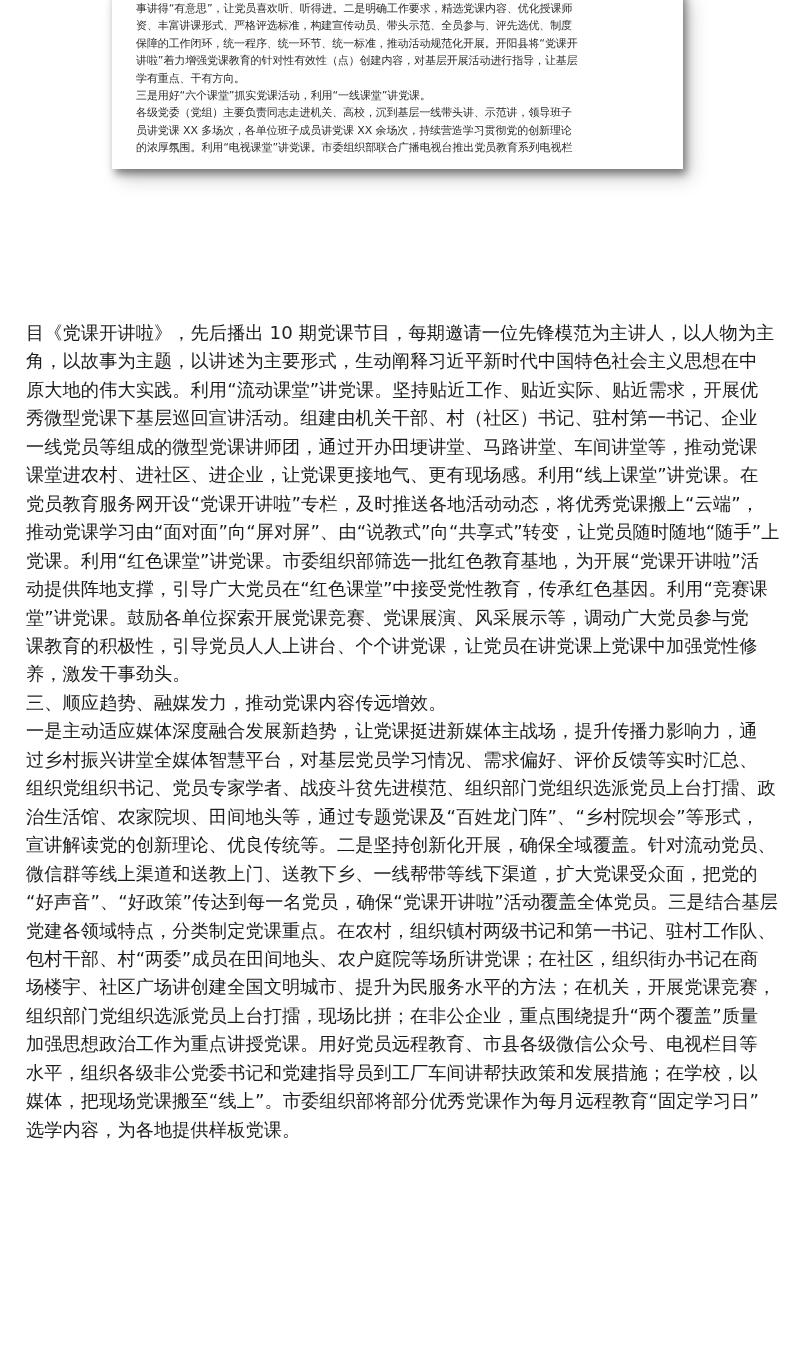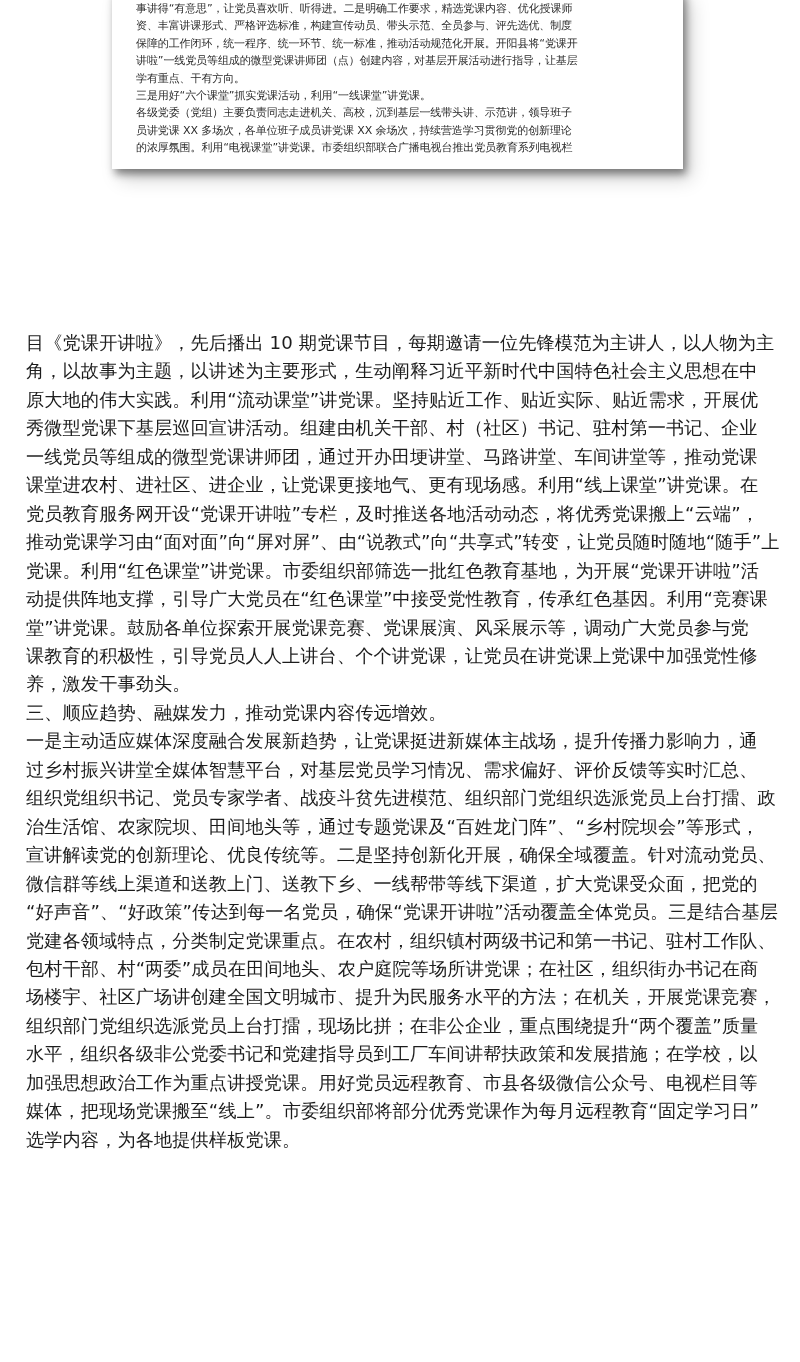--- a/index.html
+++ b/index.html
@@ -9,35 +9,35 @@
     position: absolute; left: 112px; top: -10px; width: 571px; height: 179px;
     background: #ffffff;
     box-shadow: 3px 5px 8px rgba(0,0,0,0.45), 8px 10px 18px rgba(0,0,0,0.18);
     box-sizing: border-box; padding: 10px 0 0 24px; overflow: hidden;
   }
   .preview-line {
     font-size: 11px; line-height: 17.4px; white-space: nowrap; color: #2a2a2a;
     letter-spacing: -0.1px;
   }
   .body-text {
-    position: absolute; left: 26px; top: 329px; width: 760px;
+    position: absolute; left: 26px; top: 319px; width: 760px;
   }
   .body-line {
     font-size: 18.2px; line-height: 28.45px; white-space: nowrap; color: #1c1c1c;
     letter-spacing: 0.1px;
   }
 </style>
 </head>
 <body>
 
 <div class="preview-card">
   <div class="preview-line">事讲得“有意思”，让党员喜欢听、听得进。二是明确工作要求，精选党课内容、优化授课师</div>
   <div class="preview-line">资、丰富讲课形式、严格评选标准，构建宣传动员、带头示范、全员参与、评先选优、制度</div>
   <div class="preview-line">保障的工作闭环，统一程序、统一环节、统一标准，推动活动规范化开展。开阳县将“党课开</div>
-  <div class="preview-line">讲啦”一线党员等组成的微型党课讲师团（点）创建内容，对基层开展活动进行指导，让基层</div>
+  <div class="preview-line">讲啦”着力增强党课教育的针对性有效性（点）创建内容，对基层开展活动进行指导，让基层</div>
   <div class="preview-line">学有重点、干有方向。</div>
   <div class="preview-line">三是用好“六个课堂”抓实党课活动，利用“一线课堂”讲党课。</div>
   <div class="preview-line">各级党委（党组）主要负责同志走进机关、高校，沉到基层一线带头讲、示范讲，领导班子</div>
   <div class="preview-line">员讲党课 XX 多场次，各单位班子成员讲党课 XX 余场次，持续营造学习贯彻党的创新理论</div>
   <div class="preview-line">的浓厚氛围。利用“电视课堂”讲党课。市委组织部联合广播电视台推出党员教育系列电视栏</div>
 </div>
 
 <div class="body-text">
   <div class="body-line">目《党课开讲啦》，先后播出 10 期党课节目，每期邀请一位先锋模范为主讲人，以人物为主</div>
   <div class="body-line">角，以故事为主题，以讲述为主要形式，生动阐释习近平新时代中国特色社会主义思想在中</div>
@@ -57,17 +57,17 @@
   <div class="body-line">过乡村振兴讲堂全媒体智慧平台，对基层党员学习情况、需求偏好、评价反馈等实时汇总、</div>
   <div class="body-line">组织党组织书记、党员专家学者、战疫斗贫先进模范、组织部门党组织选派党员上台打擂、政</div>
   <div class="body-line">治生活馆、农家院坝、田间地头等，通过专题党课及“百姓龙门阵”、“乡村院坝会”等形式，</div>
   <div class="body-line">宣讲解读党的创新理论、优良传统等。二是坚持创新化开展，确保全域覆盖。针对流动党员、</div>
   <div class="body-line">微信群等线上渠道和送教上门、送教下乡、一线帮带等线下渠道，扩大党课受众面，把党的</div>
   <div class="body-line">“好声音”、“好政策”传达到每一名党员，确保“党课开讲啦”活动覆盖全体党员。三是结合基层</div>
   <div class="body-line">党建各领域特点，分类制定党课重点。在农村，组织镇村两级书记和第一书记、驻村工作队、</div>
   <div class="body-line">包村干部、村“两委”成员在田间地头、农户庭院等场所讲党课；在社区，组织街办书记在商</div>
   <div class="body-line">场楼宇、社区广场讲创建全国文明城市、提升为民服务水平的方法；在机关，开展党课竞赛，</div>
   <div class="body-line">组织部门党组织选派党员上台打擂，现场比拼；在非公企业，重点围绕提升“两个覆盖”质量</div>
+  <div class="body-line">加强思想政治工作为重点讲授党课。用好党员远程教育、市县各级微信公众号、电视栏目等</div>
   <div class="body-line">水平，组织各级非公党委书记和党建指导员到工厂车间讲帮扶政策和发展措施；在学校，以</div>
-  <div class="body-line">加强思想政治工作为重点讲授党课。用好党员远程教育、市县各级微信公众号、电视栏目等</div>
   <div class="body-line">媒体，把现场党课搬至“线上”。市委组织部将部分优秀党课作为每月远程教育“固定学习日”</div>
   <div class="body-line">选学内容，为各地提供样板党课。</div>
 </div>
 
 </body></html>

